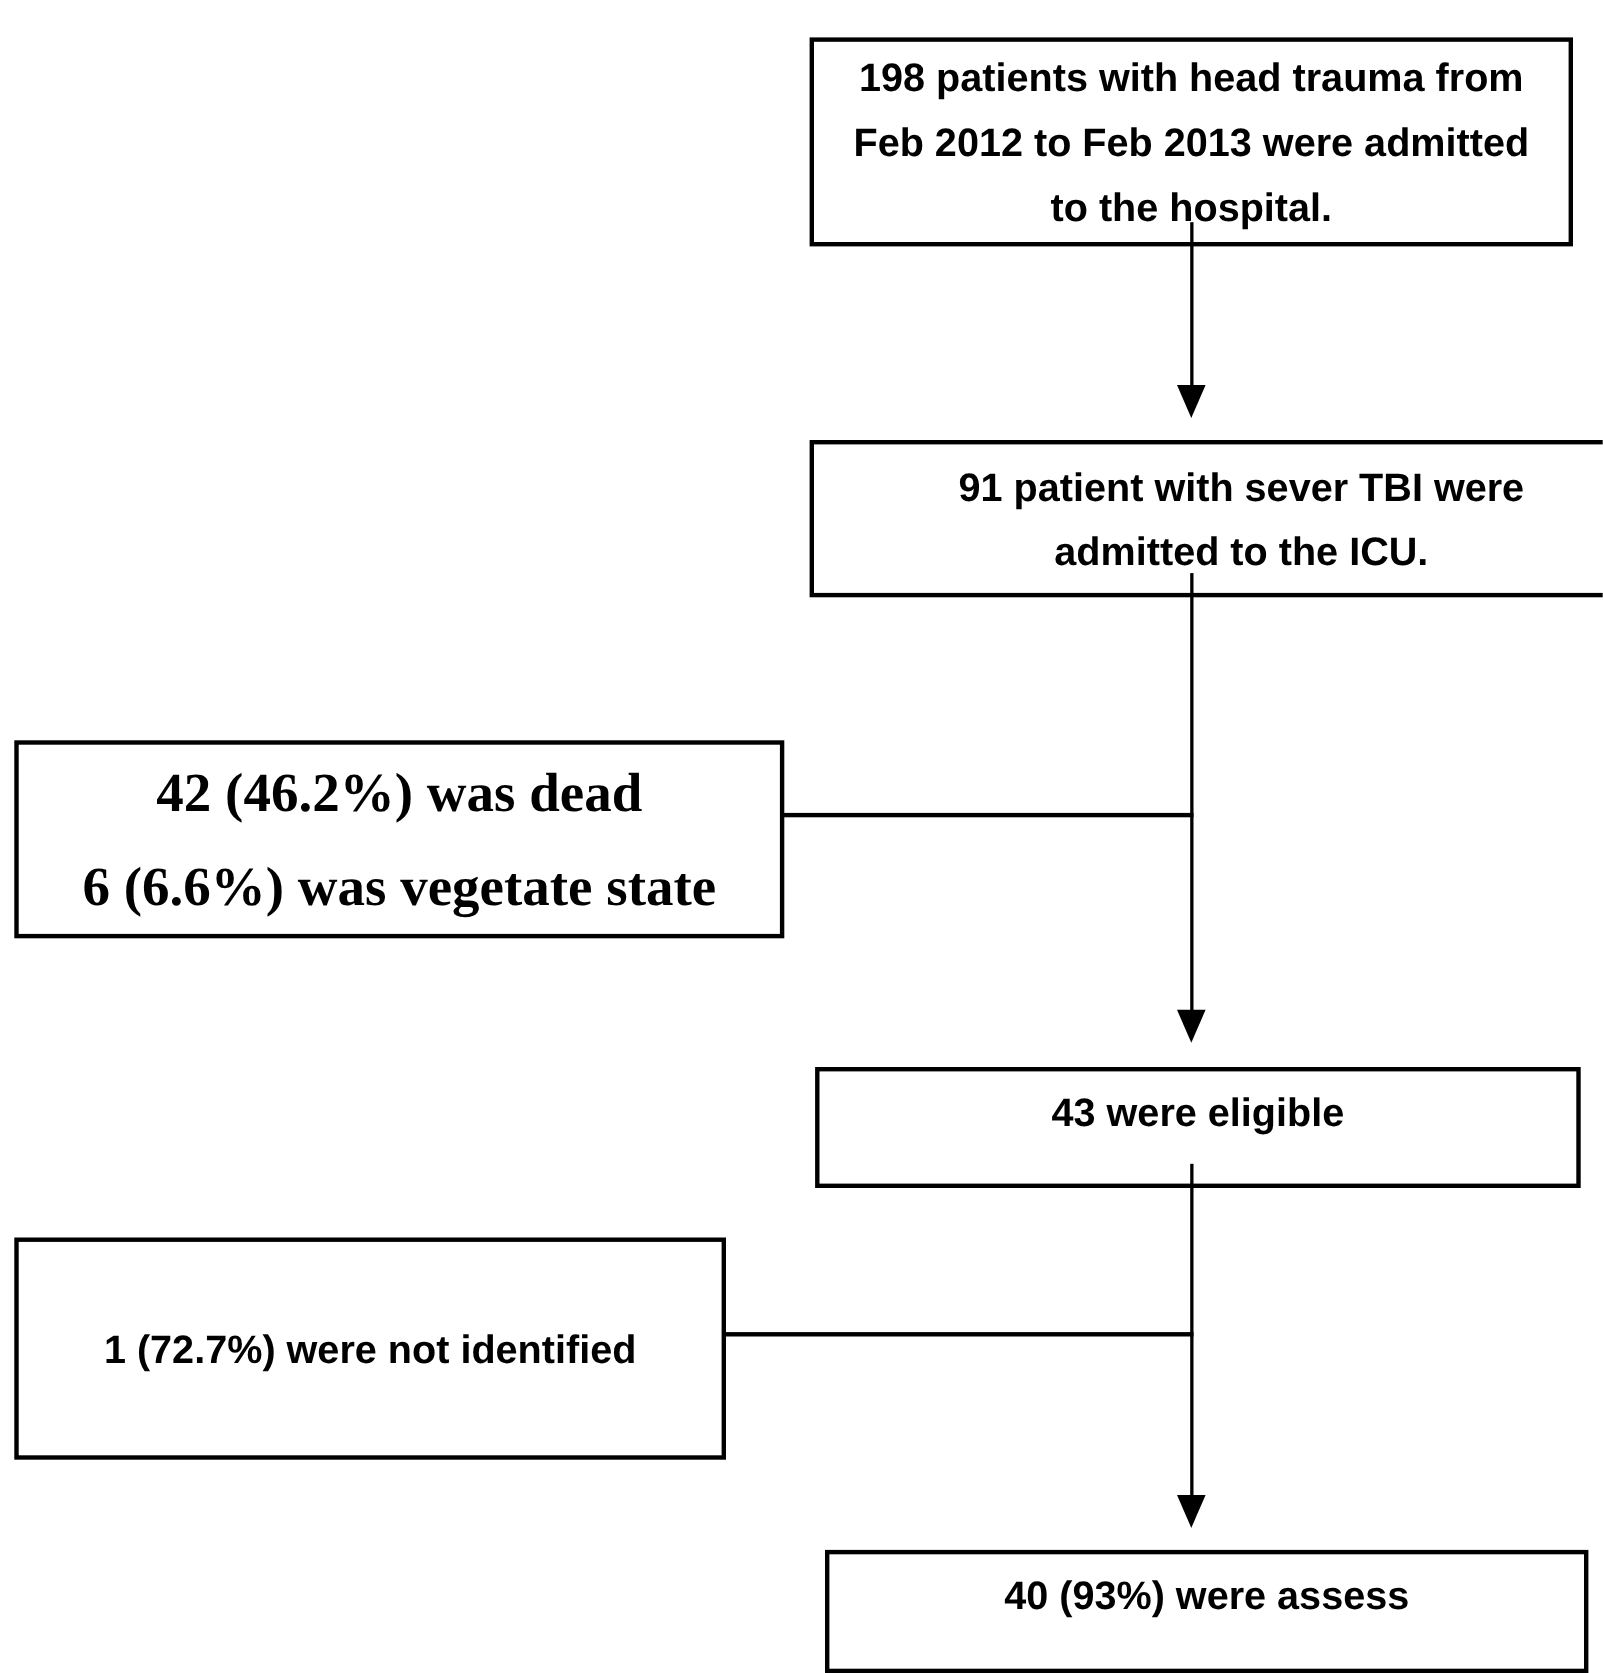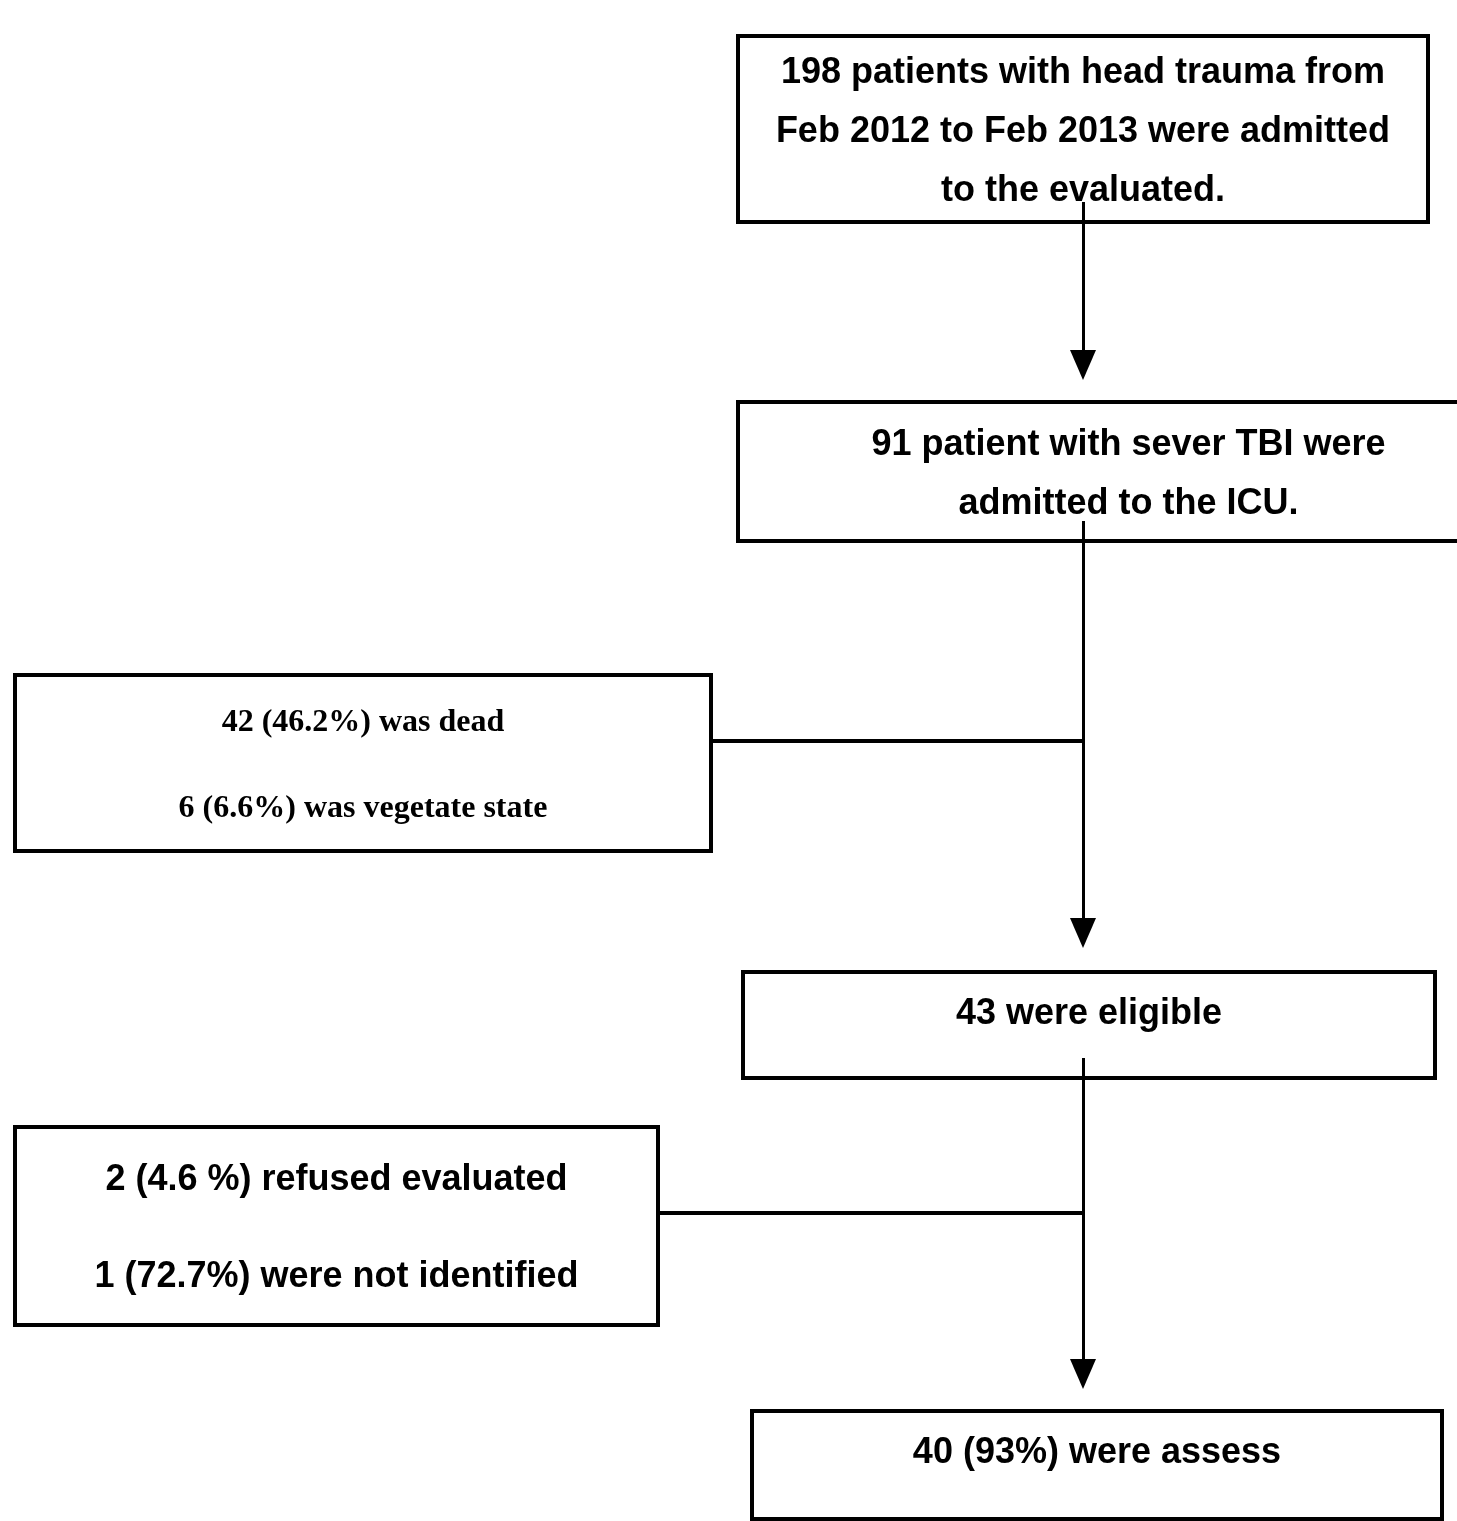--- a/index.html
+++ b/index.html
@@ -31,21 +31,21 @@
     text-align:center;
     font-weight:bold;
     margin-top:20px;
   }
   .node .line{display:block;white-space:nowrap;}
   .sans{font-family:"Liberation Sans",sans-serif;}
   .serif{font-family:"Liberation Serif",serif;}
 
   #node-hospital{left:736px;top:14px;width:694px;height:190px;font-size:36px;line-height:59px;}
   #node-icu{left:736px;top:380px;width:758px;height:143px;font-size:36px;line-height:59px;padding-left:27px;}
-  #node-dead{left:13px;top:653px;width:700px;height:180px;font-size:32px;line-height:86px;text-align:right;}
+  #node-dead{left:13px;top:653px;width:700px;height:180px;font-size:50px;line-height:86px;text-align:right;}
   #node-eligible{left:741px;top:950px;width:696px;height:110px;font-size:36px;padding-bottom:27px;}
   #node-refused{left:13px;top:1105px;width:647px;height:202px;font-size:36px;line-height:97px;}
   #node-assessed{left:750px;top:1389px;width:694px;height:112px;font-size:36px;padding-bottom:28px;}
 
   .vshaft{position:absolute;width:3px;background:var(--ink);}
   #shaft-1{left:1082px;top:202px;height:150px;}
   #shaft-2{left:1082px;top:521px;height:399px;}
   #shaft-3{left:1082px;top:1058px;height:303px;}
 
   .arrowhead{
@@ -63,21 +63,21 @@
   #connector-refused{left:658px;top:1211px;width:427px;}
 </style>
 </head>
 <body>
 
 <div class="canvas">
 
   <div class="node sans" id="node-hospital">
     <span class="line">198 patients with head trauma from</span>
     <span class="line">Feb 2012 to Feb 2013 were admitted</span>
-    <span class="line">to the evaluated.</span>
+    <span class="line">to the hospital.</span>
   </div>
 
   <div class="vshaft" id="shaft-1"></div>
   <div class="arrowhead" id="head-1"></div>
 
   <div class="node sans" id="node-icu">
     <span class="line">91 patient with sever TBI were</span>
     <span class="line">admitted to the ICU.</span>
   </div>
 
@@ -91,21 +91,20 @@
   <div class="hconnector" id="connector-dead"></div>
 
   <div class="node sans" id="node-eligible">
     <span class="line">43 were eligible</span>
   </div>
 
   <div class="vshaft" id="shaft-3"></div>
   <div class="arrowhead" id="head-3"></div>
 
   <div class="node sans" id="node-refused">
-    <span class="line">2 (4.6 %) refused evaluated</span>
     <span class="line">1 (72.7%) were not identified</span>
   </div>
   <div class="hconnector" id="connector-refused"></div>
 
   <div class="node sans" id="node-assessed">
     <span class="line">40 (93%) were assess</span>
   </div>
 
 </div>
 

